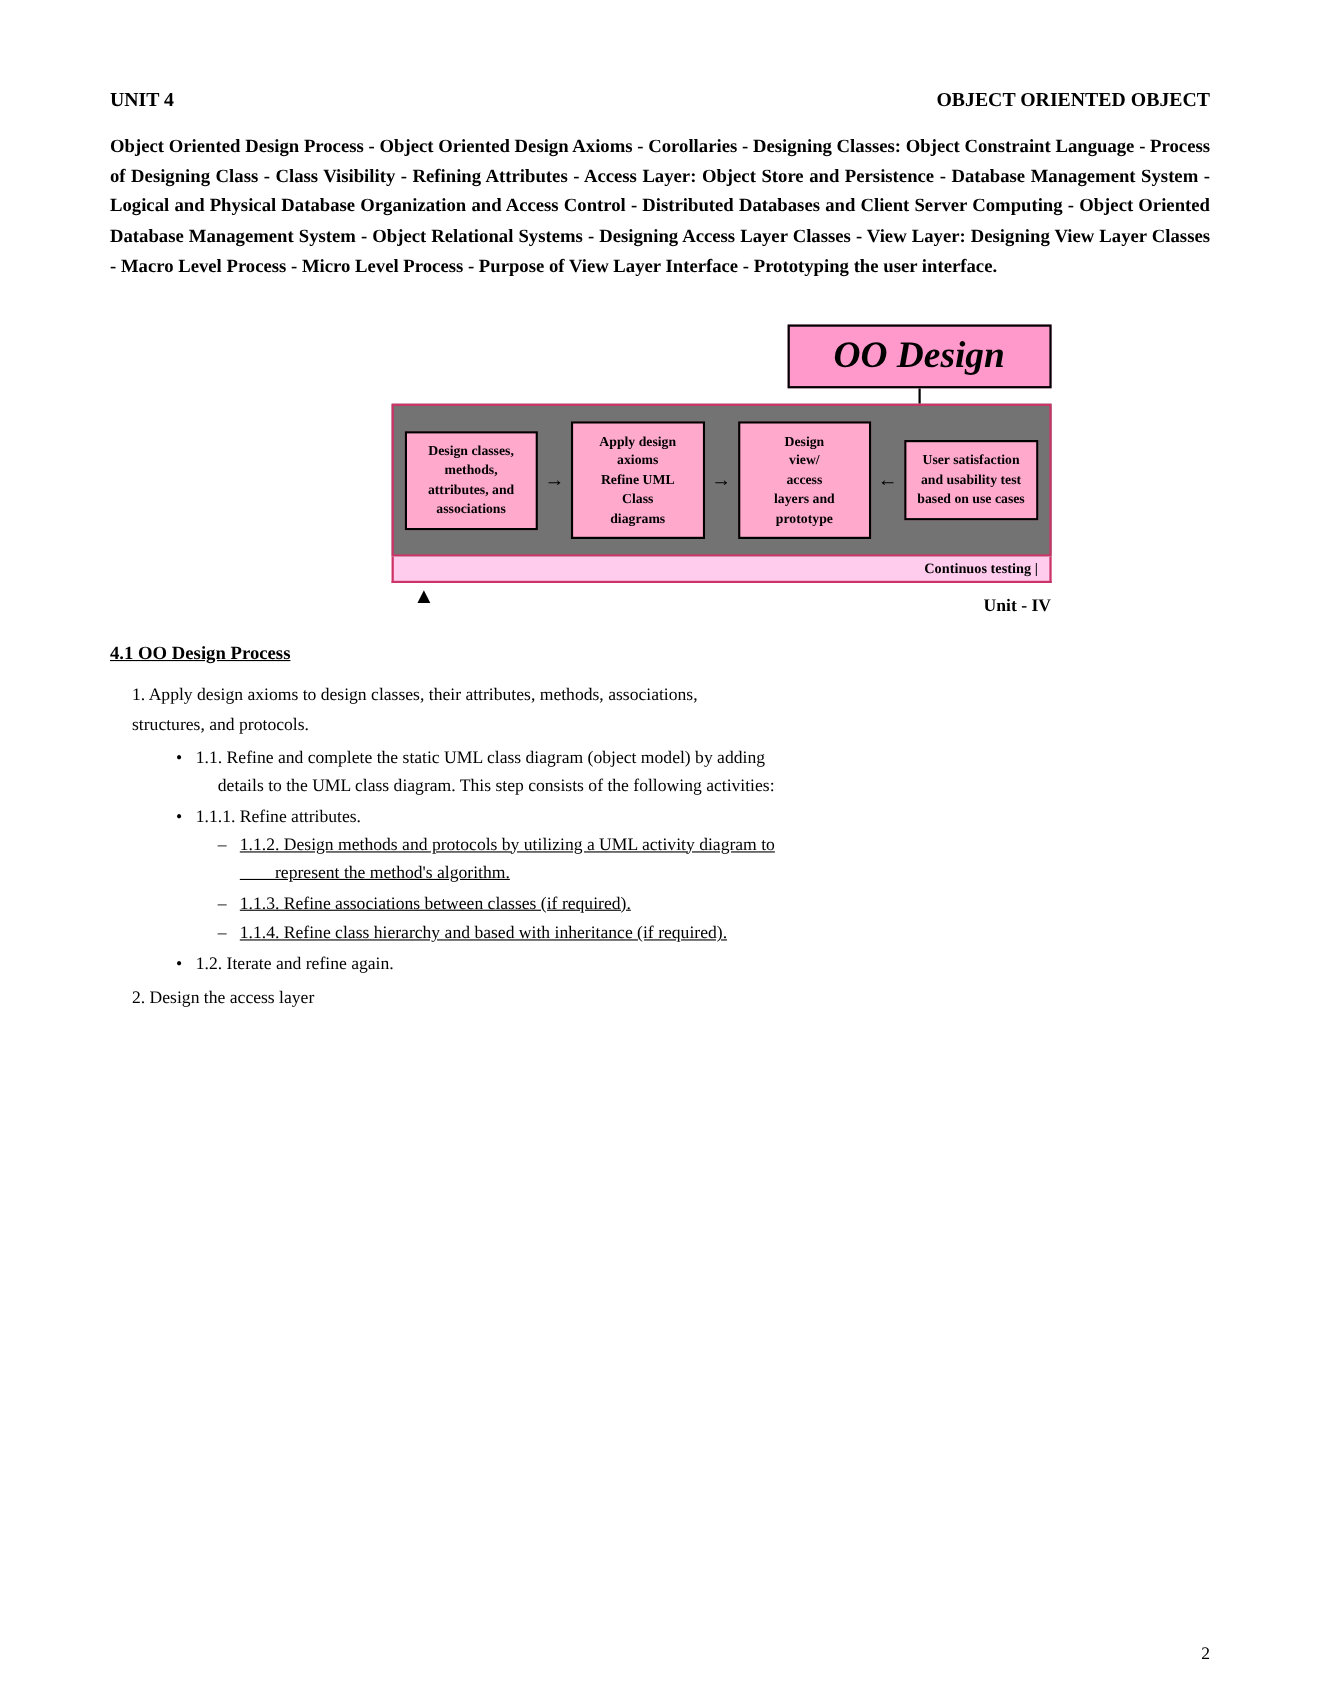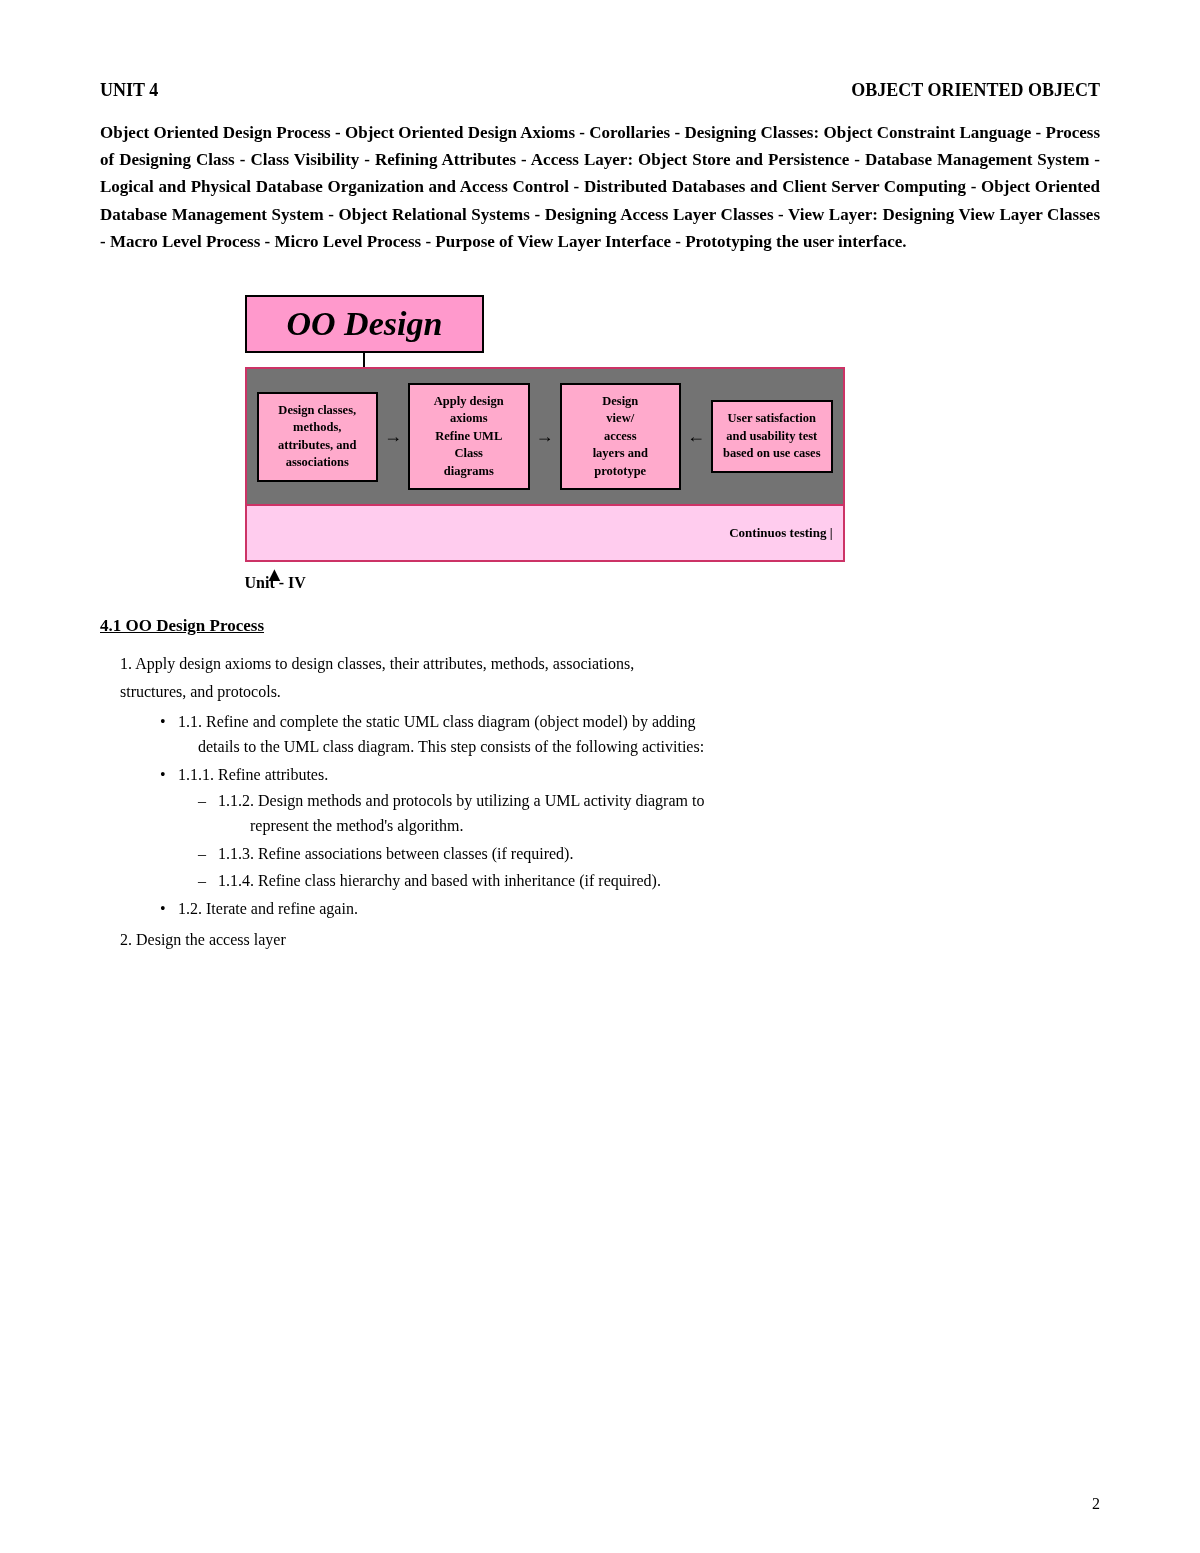--- a/index.html
+++ b/index.html
@@ -95,20 +95,21 @@
 
     .bullet-list li::before {
       content: '•';
       position: absolute;
       left: 0;
     }
 
     .sub-bullet-list {
       list-style: none;
       margin-left: 20px;
+      text-decoration: underline;
     }
 
     .sub-bullet-list li {
       position: relative;
       padding-left: 20px;
       margin-bottom: 2px;
       line-height: 1.6;
     }
 
     .sub-bullet-list li::before {
@@ -121,21 +122,21 @@
       position: absolute;
       bottom: 40px;
       right: 100px;
       font-size: 16px;
     }
 
     
     .diagram-inner {
       display: flex;
       flex-direction: column;
-      align-items: flex-start;
+      align-items: flex-end;
       width: 711px;
     }
 
     .oo-title-wrapper {
       display: flex;
       flex-direction: column;
       align-items: center;
     }
 
     .down-connector {
@@ -176,21 +177,21 @@
       flex-shrink: 0;
     }
 
     .continuos-row {
       display: flex;
       width: 600px;
       background: #ffccee;
       border: 2px solid #cc3366;
       border-top: none;
       justify-content: flex-end;
-      padding: 19px 10px;
+      padding: 3px 10px;
       font-size: 13px;
       font-weight: bold;
       position: relative;
     }
 
     .up-arrow-indicator {
       position: absolute;
       left: 18px;
       bottom: -26px;
       font-size: 20px;

